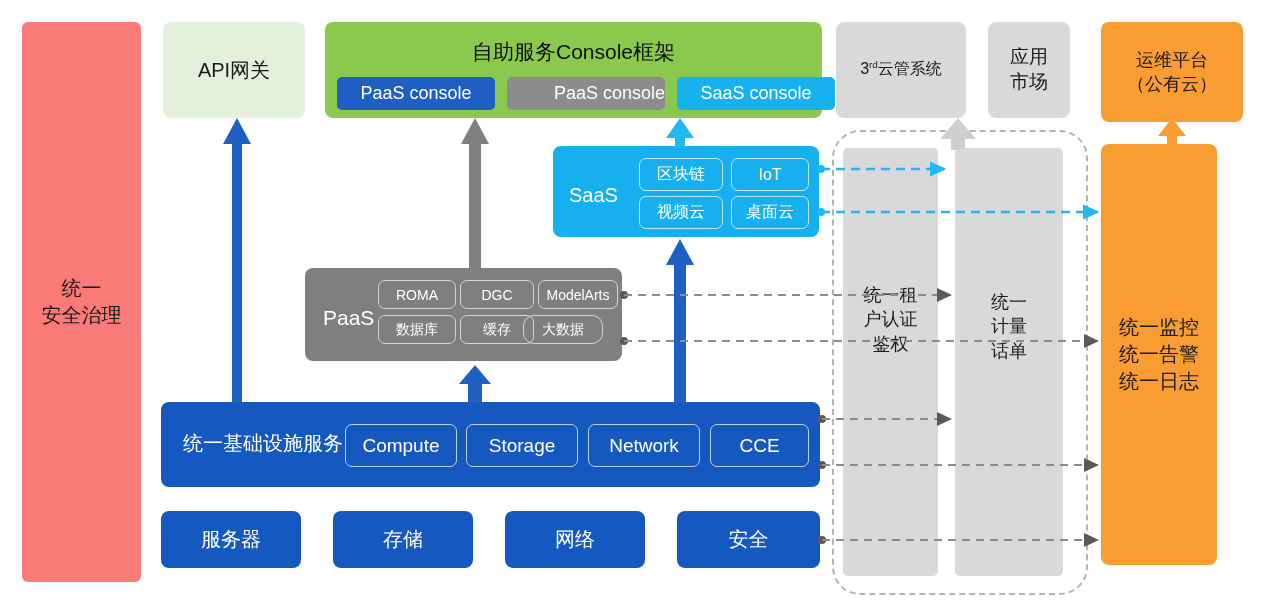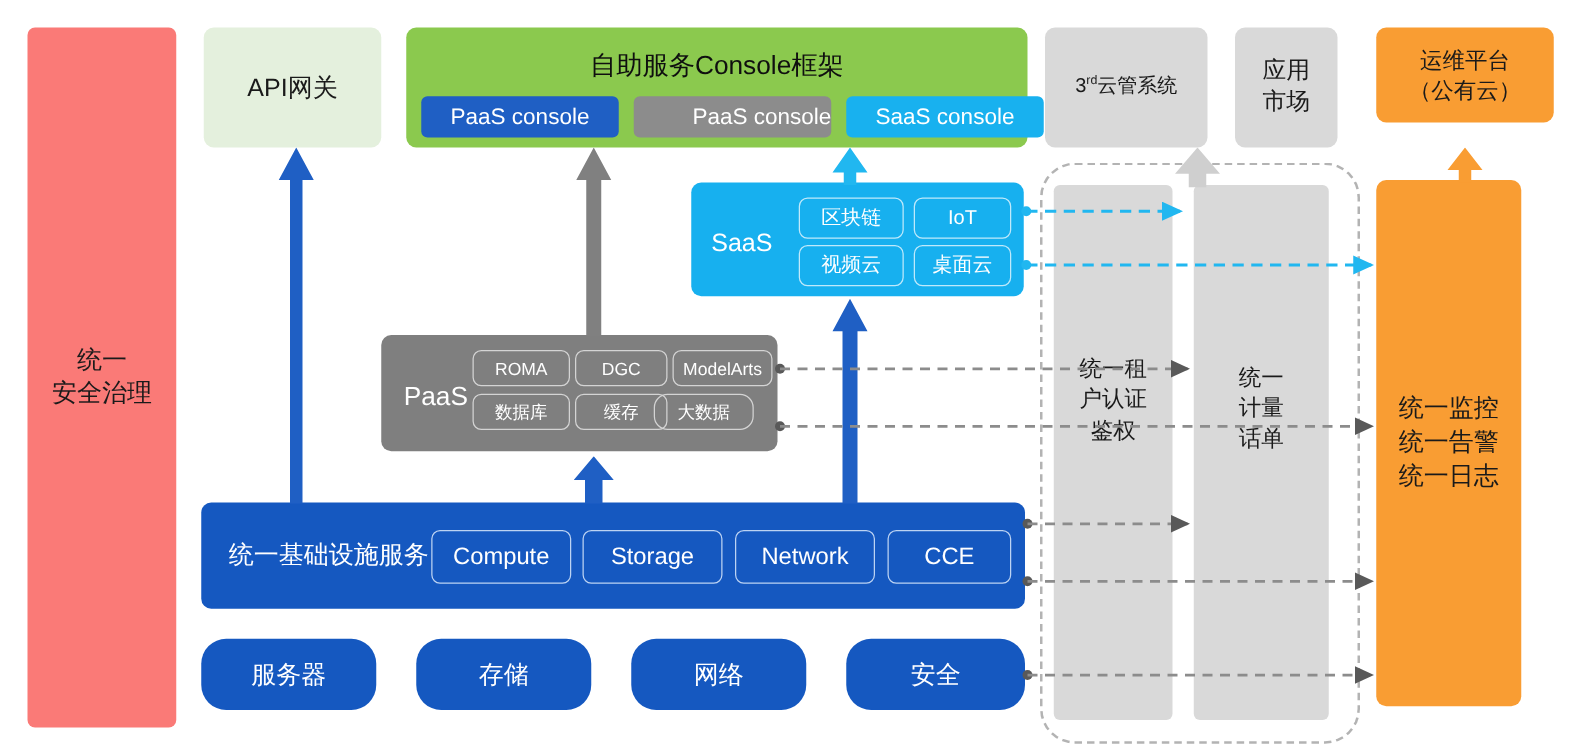--- a/index.html
+++ b/index.html
@@ -29,21 +29,21 @@
 
   
   .paas-block{background:#7f7f7f;border-radius:8px;}
   .paas-label{position:absolute;left:18px;top:38px;color:#fff;font-size:21px;}
   .paas-chip{position:absolute;border:1.6px solid #d4d4d4;border-radius:7px;display:flex;align-items:center;justify-content:center;color:#fff;font-size:14px;}
 
   
   .infra-block{background:#1558c0;border-radius:8px;}
   .infra-label{position:absolute;left:22px;top:28px;color:#fff;font-size:20px;}
   .infra-chip{position:absolute;border:1.6px solid #bcd3f3;border-radius:7px;display:flex;align-items:center;justify-content:center;color:#fff;font-size:19px;}
-  .hw-box{background:#1558c0;border-radius:20px;color:#fff;font-size:20px;}
+  .hw-box{background:#1558c0;border-radius:8px;color:#fff;font-size:20px;}
 
   
   .arrow{position:absolute;}
   .arrow svg{display:block;}
 
   
   .dashed-region{position:absolute;border:2.5px dashed #b3b3b3;border-radius:28px;box-sizing:border-box;}
   .pillar{position:absolute;background:#d9d9d9;border-radius:5px;}
   .pillar-text{position:absolute;text-align:center;color:#1a1a1a;font-size:18px;line-height:1.35;}
 
@@ -86,21 +86,21 @@
     </div>
   </div>
 
   <div class="box grey-card two-line" style="left:988px;top:22px;width:82px;height:96px;">
     <div>
       <div>应用</div>
       <div>市场</div>
     </div>
   </div>
 
-  <div class="box panel-orange" style="left:1101px;top:22px;width:142px;height:76px;font-size:18px;">
+  <div class="box panel-orange" style="left:1101px;top:22px;width:142px;height:100px;font-size:18px;">
     <div>
       <div>运维平台</div>
       <div>（公有云）</div>
     </div>
   </div>
 
   <div class="box panel-orange" style="left:1101px;top:144px;width:116px;height:421px;">
     <div>
       <div>统一监控</div>
       <div>统一告警</div>

